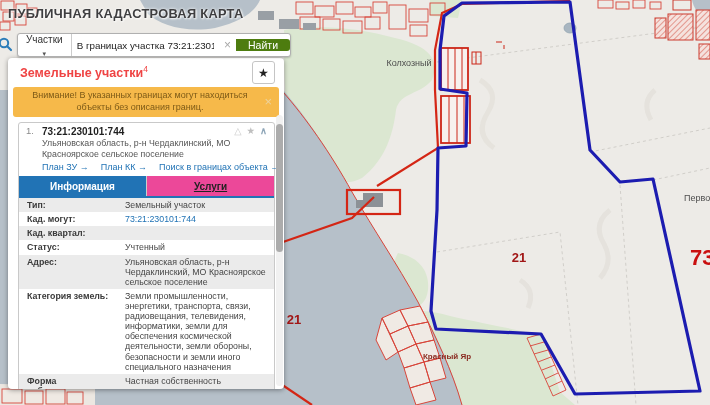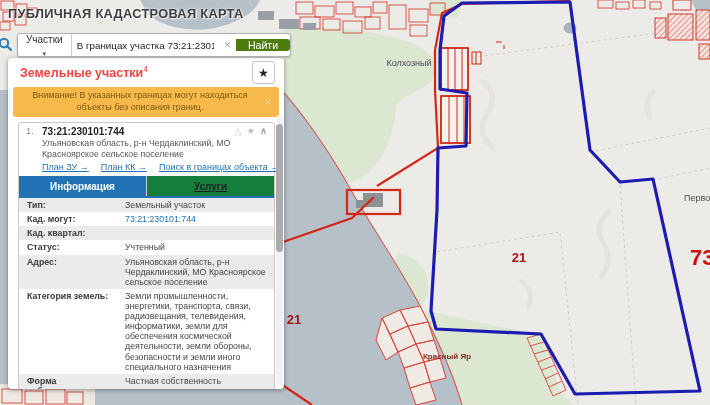--- a/index.html
+++ b/index.html
@@ -43,26 +43,26 @@
     font-size:13px;cursor:pointer;}
   .card{margin:5px 9px 0 10px;border:1px solid #c9c9c9;border-radius:3px;background:#fff;}
   .card-top{padding:3px 7px 0 7px;}
   .head-row{display:flex;align-items:flex-start;line-height:1.1;}
   .idx{color:#8a8a8a;font-size:9.5px;width:16px;}
   .cad-num{font-weight:bold;font-size:10px;color:#1f1f1f;flex:1;}
   .head-icons{display:flex;gap:5px;font-size:9.5px;line-height:1;}
   .hicon-warn{color:#c9c9c9;} .hicon-star{color:#bfbfbf;} .hicon-chevron{color:#8fa6b8;font-weight:bold;}
   .addr{margin-left:16px;font-size:8.8px;color:#555;line-height:1.18;margin-top:1px;}
   .links{display:flex;gap:12px;padding:3px 6px 4px 23px;font-size:9px;}
-  .links span{color:#2173b5;text-decoration:underline;white-space:nowrap;cursor:pointer;}
+  .links span{color:#2173b5;white-space:nowrap;cursor:pointer;}
   .tabs{display:flex;border-bottom:2px solid #2173b5;}
   .tab{flex:1;height:20px;display:flex;align-items:center;justify-content:center;
     font-size:10px;font-weight:bold;cursor:pointer;}
   .tab.active{background:#2173b5;color:#fff;}
-  .tab.inactive{background:#15803d;color:#222;border-left:1px solid #ccc;text-decoration:underline;}
+  .tab.inactive{background:#ec4899;color:#222;border-left:1px solid #ccc;text-decoration:underline;}
   .info-table{width:100%;}
   .trow{display:flex;font-size:8.8px;line-height:1.15;}
   .trow:nth-child(odd){background:#ebebeb;}
   .tlabel{width:92px;flex-shrink:0;padding:2px 4px 2px 8px;font-weight:bold;color:#3a3a3a;}
   .tvalue{flex:1;padding:2px 8px 2px 2px;color:#454545;}
   .tvalue.link{color:#2173b5;cursor:pointer;}
   .scroll-track{position:absolute;right:1px;top:57px;bottom:3px;width:7px;background:#f1f1f1;border-radius:4px;}
   .scroll-thumb{position:absolute;right:1px;top:66px;height:128px;width:7px;background:#acacac;border-radius:4px;cursor:grab;}
 </style>
 </head>

